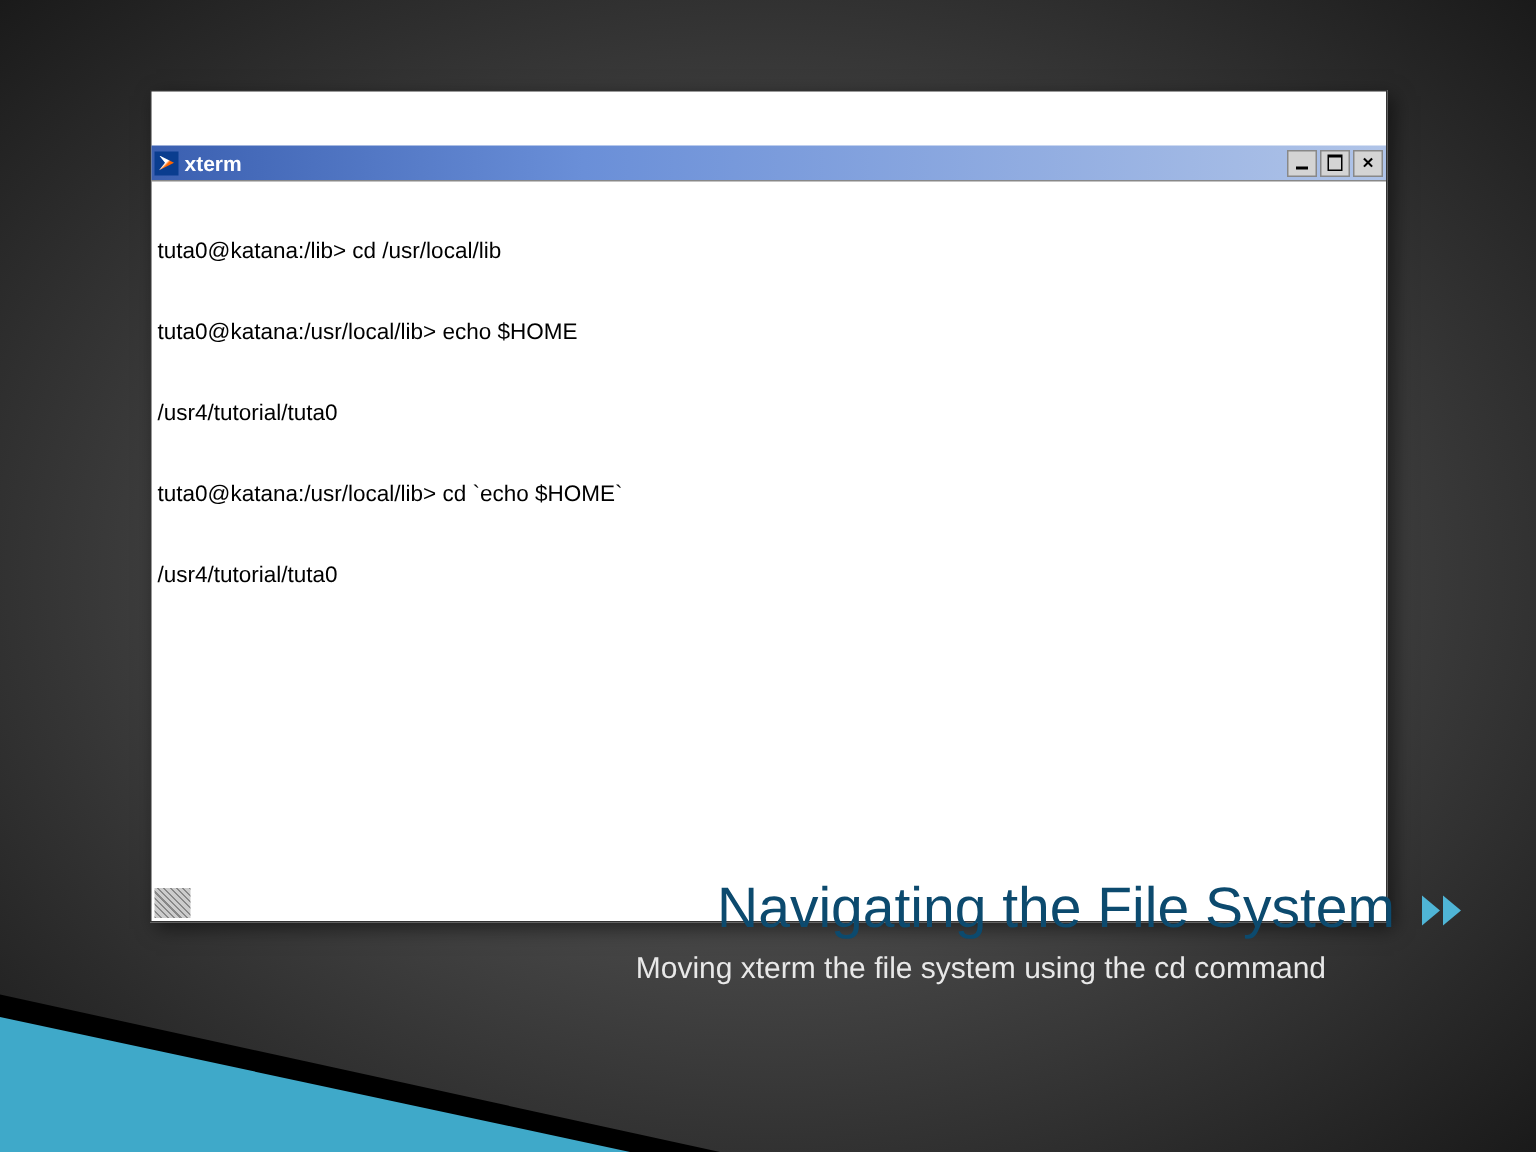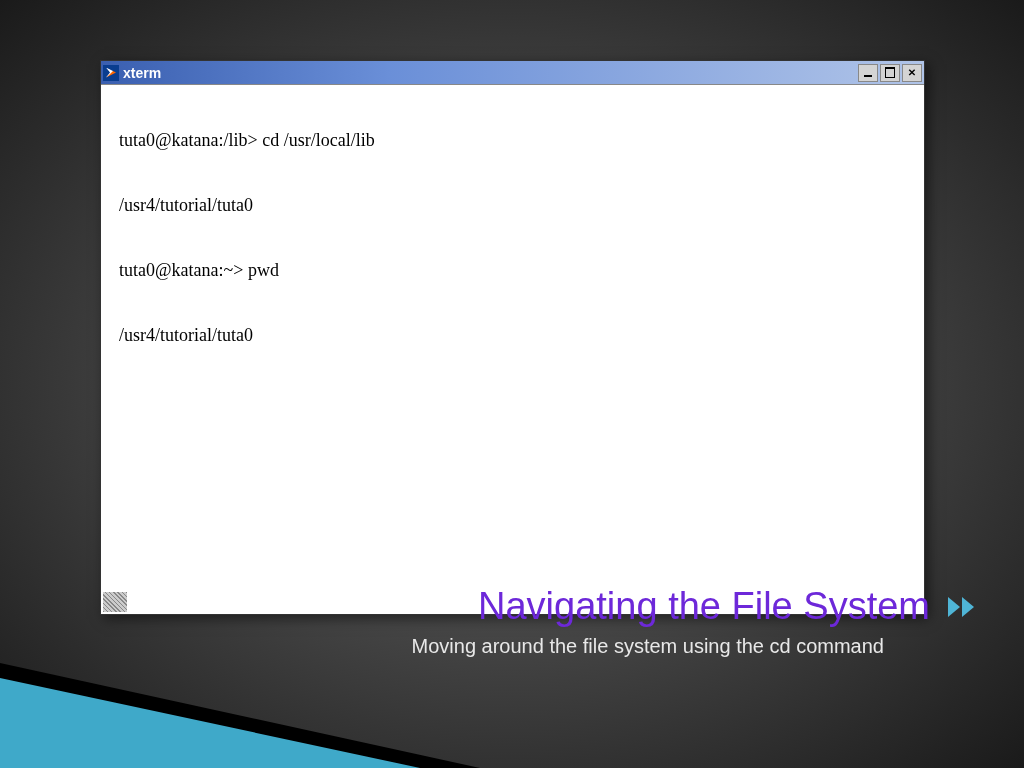--- a/index.html
+++ b/index.html
@@ -44,20 +44,21 @@
       box-shadow: 4px 4px 12px rgba(0,0,0,0.5);
     }
 
     .titlebar {
       height: 24px;
       background: linear-gradient(to right, #3a5fb0 0%, #6a8fd8 35%, #b0c4e8 100%);
       display: flex;
       align-items: center;
       padding: 0 2px;
       border-bottom: 1px solid #888;
+      margin-top: 36px;
     }
     .titlebar-icon {
       width: 16px;
       height: 16px;
       background: #0a3d8f;
       display: flex;
       align-items: center;
       justify-content: center;
       margin-right: 4px;
       position: relative;
@@ -92,23 +93,23 @@
       font-size: 11px;
       font-weight: bold;
       cursor: pointer;
       font-family: Arial, sans-serif;
     }
     .btn-min::after { content: ''; width: 8px; height: 2px; background:#000; margin-top: 6px; }
     .btn-max::after { content: ''; width: 8px; height: 8px; border: 1px solid #000; border-top-width: 2px; }
     .btn-close::after { content: '✕'; font-size: 10px; }
 
     .terminal-body {
-      padding: 2px 18px;
-      font-family: Liberation Serif, serif;
-      font-size: 18px;
+      padding: 2px 4px;
+      font-family: Liberation Sans, sans-serif;
+      font-size: 15px;
       line-height: 1.2;
       color: #000;
       white-space: pre;
       height: calc(100% - 48px);
       overflow: hidden;
     }
     .terminal-line { display: block; }
 
     .resize-grip {
       position: absolute;
@@ -117,21 +118,21 @@
       width: 24px;
       height: 20px;
       background: repeating-linear-gradient(45deg, #888, #888 1px, #ccc 1px, #ccc 3px);
     }
 
     .slide-title {
       position: absolute;
       bottom: 140px;
       right: 50px;
       font-size: 38px;
-      color: #6d28d9;
+      color: #0c4a6e;
       font-weight: 400;
       display: flex;
       align-items: center;
       gap: 18px;
     }
     .chevrons {
       display: flex;
       gap: 2px;
     }
     .chevron {
@@ -160,31 +161,32 @@
     <div class="titlebar-icon"></div>
     <div class="titlebar-title">xterm</div>
     <div class="titlebar-buttons">
       <div class="titlebar-btn btn-min"></div>
       <div class="titlebar-btn btn-max"></div>
       <div class="titlebar-btn btn-close"></div>
     </div>
   </div>
   <div class="terminal-body">
     <span class="terminal-line">tuta0@katana:/lib&gt; cd /usr/local/lib</span>
+    <span class="terminal-line">tuta0@katana:/usr/local/lib&gt; echo $HOME</span>
     <span class="terminal-line">/usr4/tutorial/tuta0</span>
-    <span class="terminal-line">tuta0@katana:~&gt; pwd</span>
+    <span class="terminal-line">tuta0@katana:/usr/local/lib&gt; cd `echo $HOME`</span>
     <span class="terminal-line">/usr4/tutorial/tuta0</span>
     
     
     
     
   </div>
   <div class="resize-grip"></div>
 </div>
 
 <div class="slide-title">
   <span>Navigating the File System</span>
   <span class="chevrons">
     <span class="chevron"></span>
     <span class="chevron"></span>
   </span>
 </div>
-<div class="slide-subtitle">Moving around the file system using the cd command</div>
+<div class="slide-subtitle">Moving xterm the file system using the cd command</div>
 
 </body></html>

